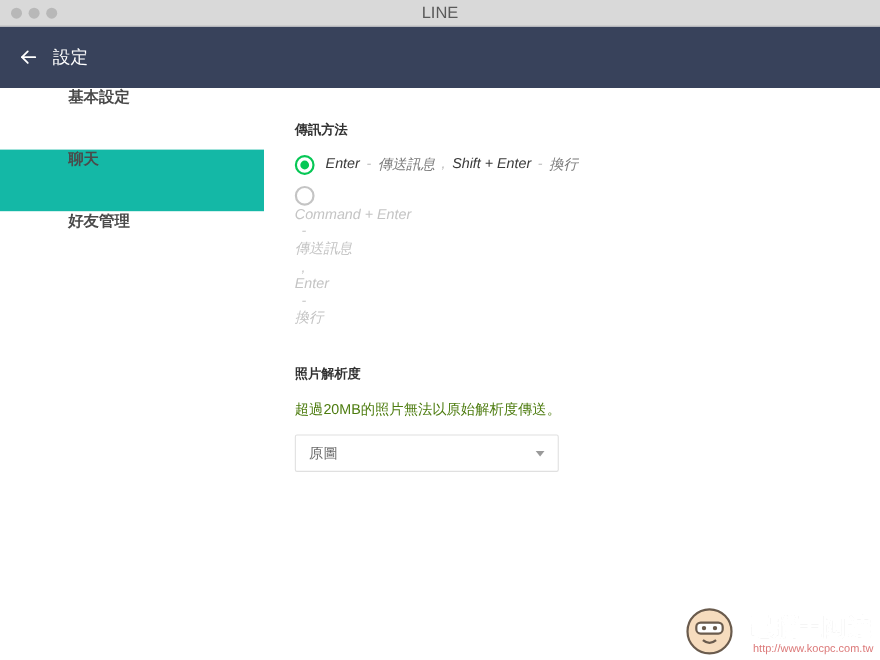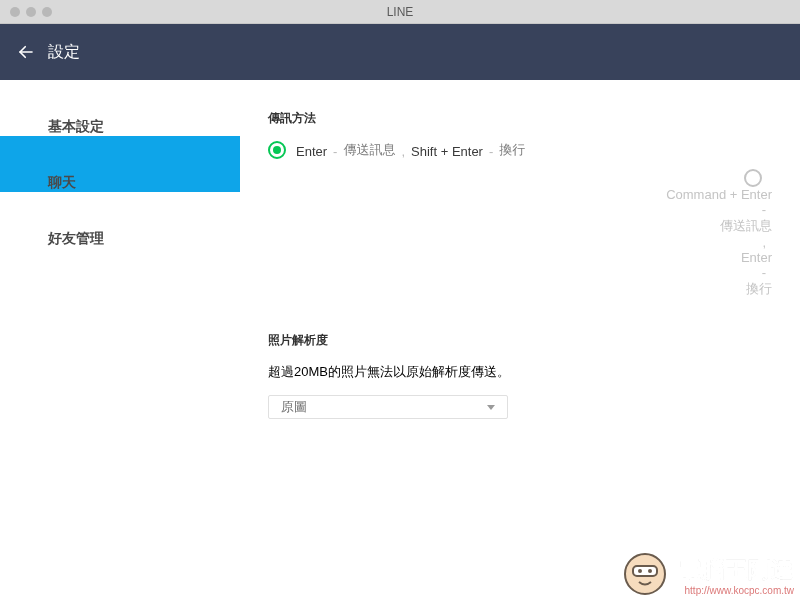--- a/index.html
+++ b/index.html
@@ -20,21 +20,21 @@
 }
 .traffic-light {
   width: 10px; height: 10px;
   border-radius: 50%;
   background: #b8b8b8;
 }
 .titlebar-title {
   position: absolute;
   left: 0; right: 0;
   text-align: center;
-  font-size: 12px;
+  font-size: 15px;
   color: #5a5a5a;
   pointer-events: none;
 }
 
 .header {
   height: 56px;
   background: #38425b;
   display: flex;
   align-items: center;
   padding: 12px 16px;
@@ -59,47 +59,48 @@
   height: calc(600px - 24px - 56px);
 }
 
 .sidebar {
   width: 240px;
   background: #fff;
 }
 .sidebar-item {
   height: 56px;
   display: flex;
-  align-items: flex-end;
-  padding-left: 48px;
+  align-items: flex-start;
+  padding-left: 62px;
   font-size: 14px;
   color: #4a4a4a;
   font-weight: 600;
   cursor: pointer;
 }
 .sidebar-item.active {
-  background: #0ea5e9;
+  background: #14b8a6;
 }
 
 .content {
   flex: 1;
   padding: 30px 28px 0 28px;
 }
 .section-title {
   font-size: 12px;
   font-weight: 700;
   color: #333;
   margin-bottom: 14px;
 }
 .radio-row {
   display: flex;
-  align-items: flex-end;
+  align-items: flex-start;
   font-size: 13px;
   margin-bottom: 10px;
   cursor: pointer;
+  font-style: italic;
 }
 .radio-row.disabled { color: #c4c4c4; cursor: default; flex-direction: column; }
 .radio-row.enabled { color: #7b7b7b; }
 .radio-outer {
   width: 18px; height: 18px;
   border-radius: 50%;
   border: 2px solid #c4c4c4;
   margin-right: 10px;
   display: inline-flex;
   align-items: center;
@@ -117,27 +118,27 @@
 .radio-key { color: #6b6b6b; }
 .radio-row.selected .radio-key { color: #3a3a3a; }
 .radio-sep { margin: 0 6px; color: #b8b8b8; }
 .radio-row.disabled .radio-key,
 .radio-row.disabled .radio-sep,
 .radio-row.disabled span { color: #c4c4c4; }
 
 .section + .section { margin-top: 34px; }
 .section-desc {
   font-size: 13px;
-  color: #000000;
+  color: #4d7c0f;
   margin-bottom: 14px;
 }
 
 .select {
   width: 240px;
-  height: 24px;
+  height: 34px;
   border: 1px solid #e0e0e0;
   border-radius: 2px;
   display: flex;
   align-items: center;
   justify-content: space-between;
   padding: 0 12px;
   font-size: 13px;
   color: #6b6b6b;
   cursor: pointer;
   background: #fff;

